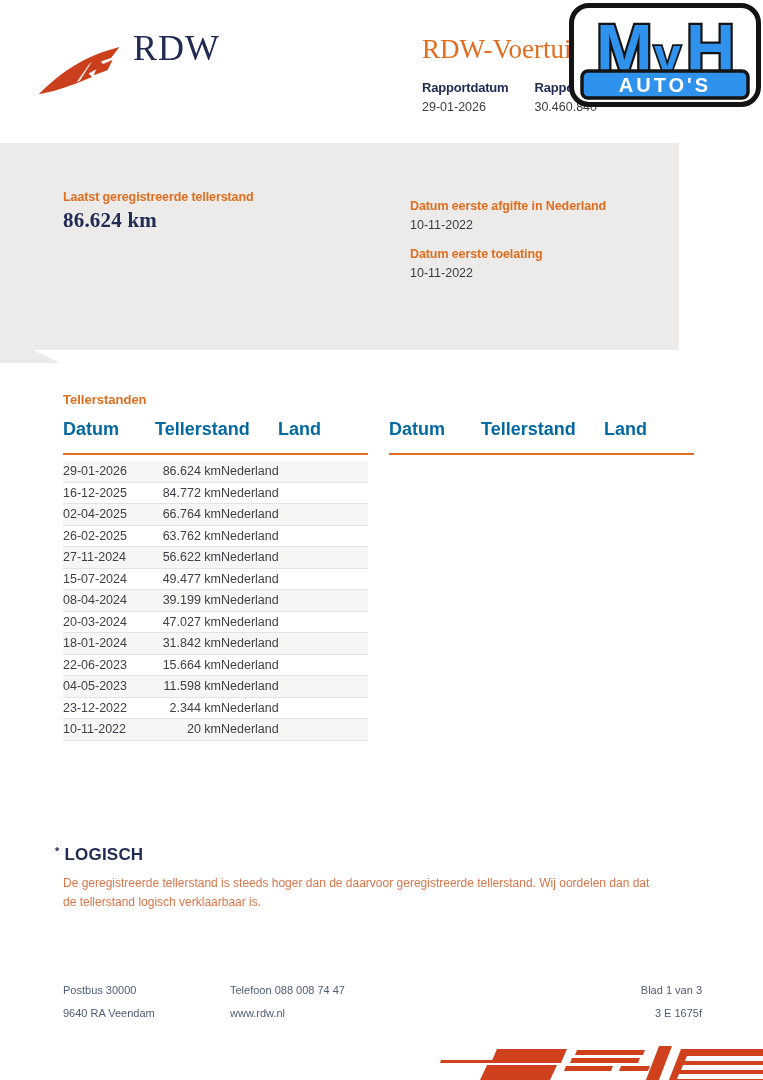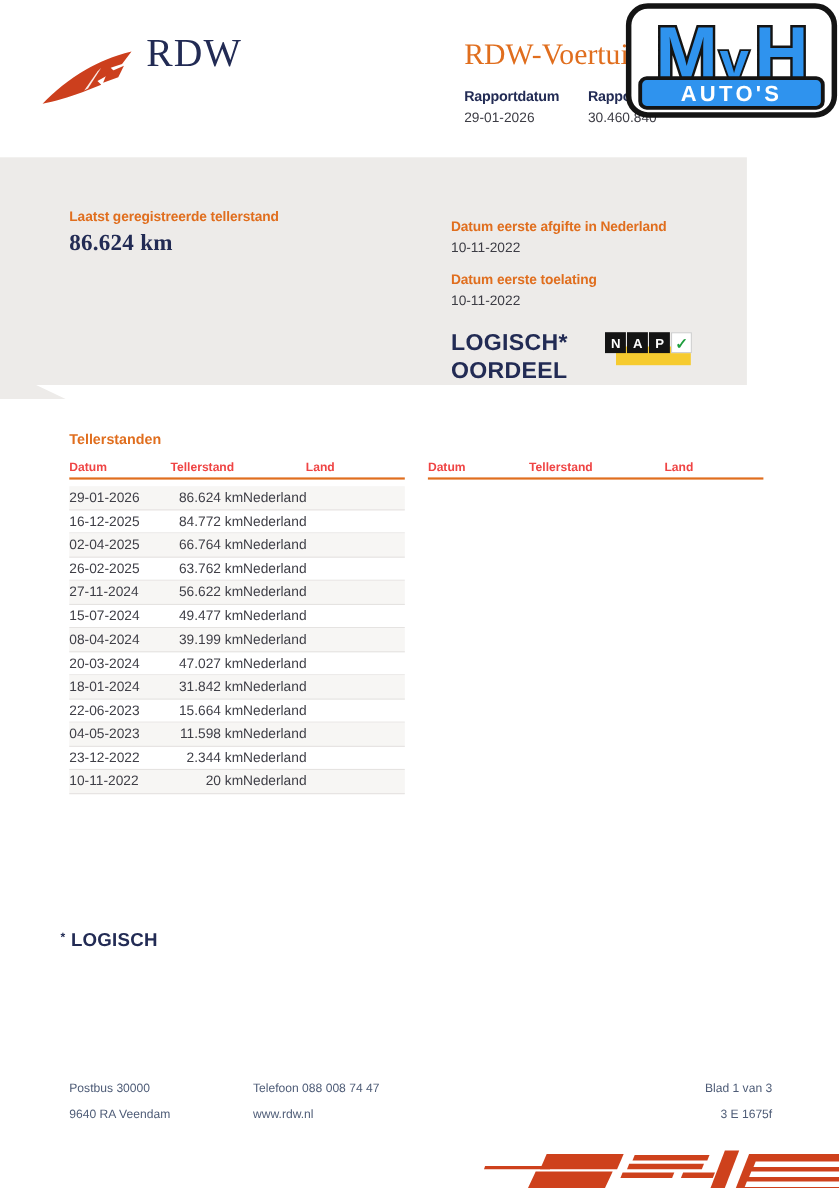--- a/index.html
+++ b/index.html
@@ -61,22 +61,22 @@
     position:absolute;left:60px;top:1px;width:19px;height:19px;background:#fff;
     border:1px solid #cfcfcf;box-sizing:border-box;color:#1E9E3E;font-size:14px;
     font-weight:bold;display:flex;align-items:center;justify-content:center;
   }
   
   .tellerstanden{position:absolute;left:63px;top:392px;width:631px;}
   .section-heading{font-size:13px;font-weight:bold;color:#E06E1E;margin:0;}
   .tables{display:flex;gap:21px;margin-top:12px;}
   .mtable{width:305px;}
   .mt-head{
-    display:flex;padding-bottom:3px;border-bottom:2px solid #E06E1E;
-    font-size:11px;font-weight:bold;color:#ef4444;
+    display:flex;padding-bottom:13px;border-bottom:2px solid #E06E1E;
+    font-size:18px;font-weight:bold;color:#0369a1;
   }
   .h-date{width:92px;}
   .h-value{flex:1;}
   .h-land{width:90px;text-align:left;}
   .mt-body{margin-top:6px;}
   .mrow{
     display:flex;align-items:center;height:20.5px;font-size:12.5px;color:#3E3E46;
     border-bottom:1px solid #E5E3E1;
   }
   .mrow:nth-child(odd){background:#F7F6F4;}
@@ -144,33 +144,20 @@
   </div>
 
   <div class="col-right">
     <div>
       <div class="flabel">Datum eerste afgifte in Nederland</div>
       <div class="fvalue-sm">10-11-2022</div>
     </div>
     <div>
       <div class="flabel">Datum eerste toelating</div>
       <div class="fvalue-sm">10-11-2022</div>
-    </div>
-    <div class="verdict-row">
-      <div class="verdict">
-        <div>LOGISCH*</div>
-        <div>OORDEEL</div>
-      </div>
-      <div class="nap">
-        <div class="nap-bar"></div>
-        <span class="nap-tile">N</span>
-        <span class="nap-tile t2">A</span>
-        <span class="nap-tile t3">P</span>
-        <span class="nap-check">✓</span>
-      </div>
     </div>
   </div>
 </div>
 
 <div class="tellerstanden">
   <h2 class="section-heading">Tellerstanden</h2>
   <div class="tables">
     <div class="mtable">
       <div class="mt-head">
         <span class="h-date">Datum</span>
@@ -263,20 +250,21 @@
         <span class="h-value">Tellerstand</span>
         <span class="h-land">Land</span>
       </div>
       <div class="mt-body"></div>
     </div>
   </div>
 </div>
 
 <div class="footnote">
   <div class="fn-head"><span class="fn-mark">*</span><span>LOGISCH</span></div>
+  <p class="fn-text">De geregistreerde tellerstand is steeds hoger dan de daarvoor geregistreerde tellerstand. Wij oordelen dan dat de tellerstand logisch verklaarbaar is.</p>
 </div>
 
 <div class="f-col f-col1">
   <div>Postbus 30000</div>
   <div>9640 RA Veendam</div>
 </div>
 <div class="f-col f-col2">
   <div>Telefoon 088 008 74 47</div>
   <div>www.rdw.nl</div>
 </div>

